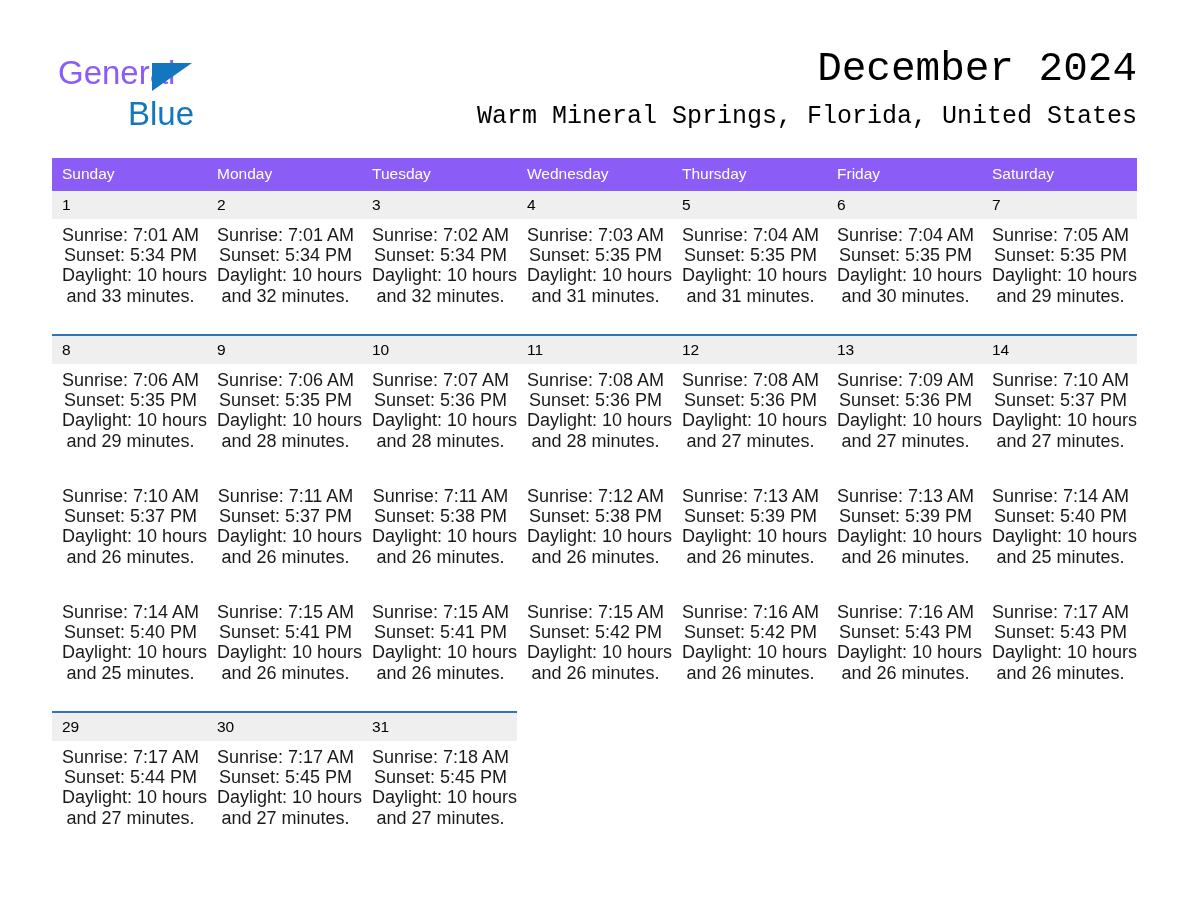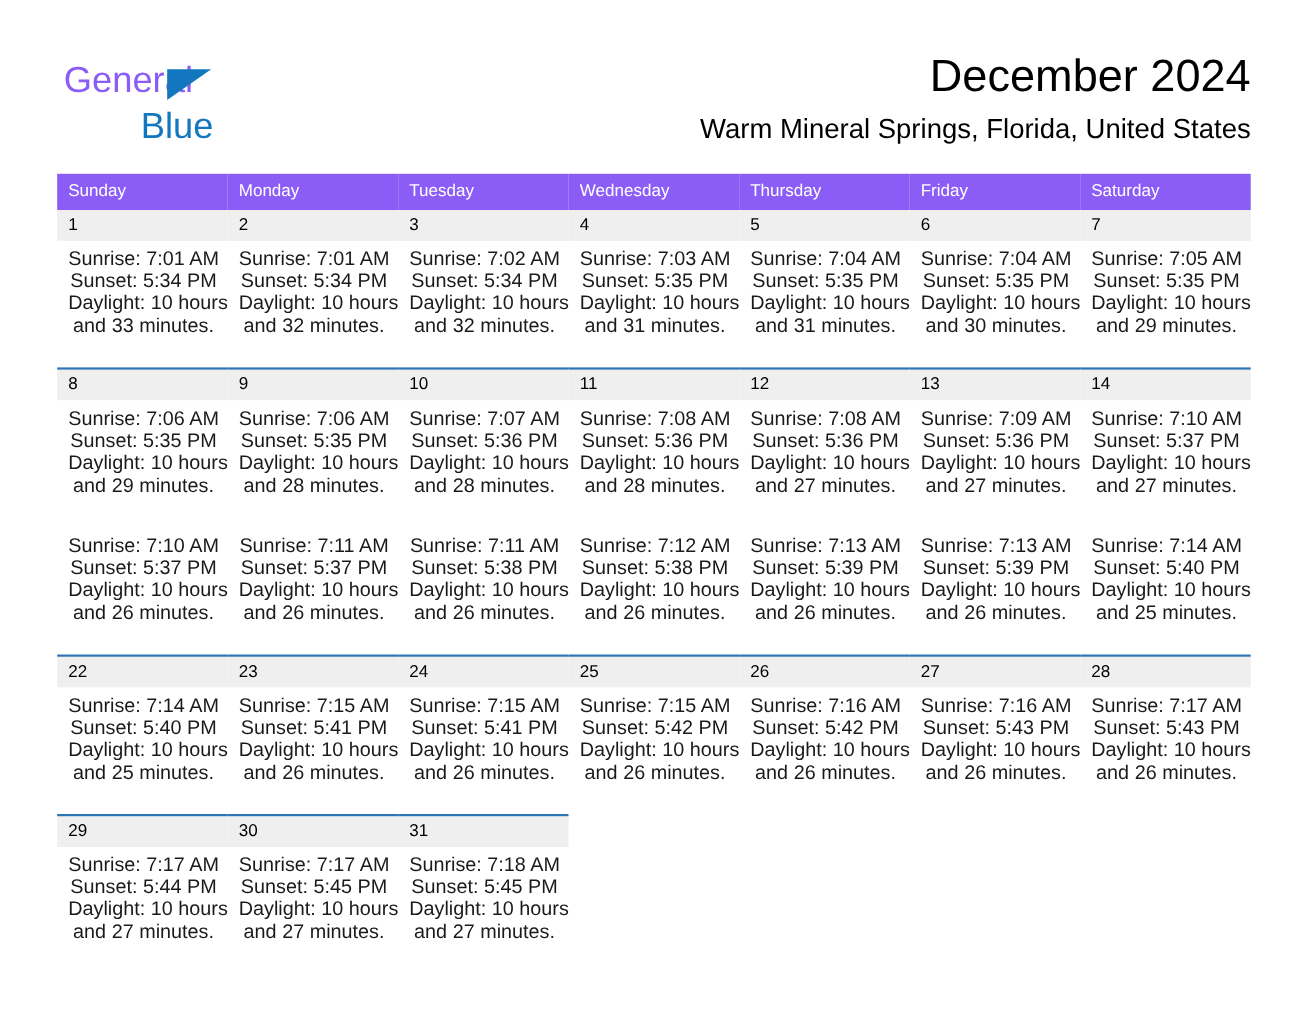--- a/index.html
+++ b/index.html
@@ -51,20 +51,21 @@
     color: #1277bf;
     line-height: 38px;
     font-weight: 400;
     margin-top: 8px;
   }
   .title-block {
     position: absolute;
     right: 0; top: 0;
     text-align: right;
     width: 700px;
+    font-family: Liberation Mono, monospace;
   }
   .cal-title {
     font-size: 41px;
     color: #000000;
     line-height: 50px;
     font-weight: 400;
     white-space: nowrap;
   }
   .cal-subtitle {
     margin-top: 8px;
@@ -328,29 +329,20 @@
           <span class="line">Sunrise: 7:14 AM</span>
           <span class="line">Sunset: 5:40 PM</span>
           <span class="line">Daylight: 10 hours</span>
           <span class="line">and 25 minutes.</span>
         </td>
       </tr>
       <tr class="week-sep">
           <td colspan="7"></td>
         </tr>
 
-      <tr class="num-row">
-        <td>22</td>
-        <td>23</td>
-        <td>24</td>
-        <td>25</td>
-        <td>26</td>
-        <td>27</td>
-        <td>28</td>
-      </tr>
       <tr class="info-row">
         <td>
           <span class="line">Sunrise: 7:14 AM</span>
           <span class="line">Sunset: 5:40 PM</span>
           <span class="line">Daylight: 10 hours</span>
           <span class="line">and 25 minutes.</span>
         </td>
         <td>
           <span class="line">Sunrise: 7:15 AM</span>
           <span class="line">Sunset: 5:41 PM</span>

